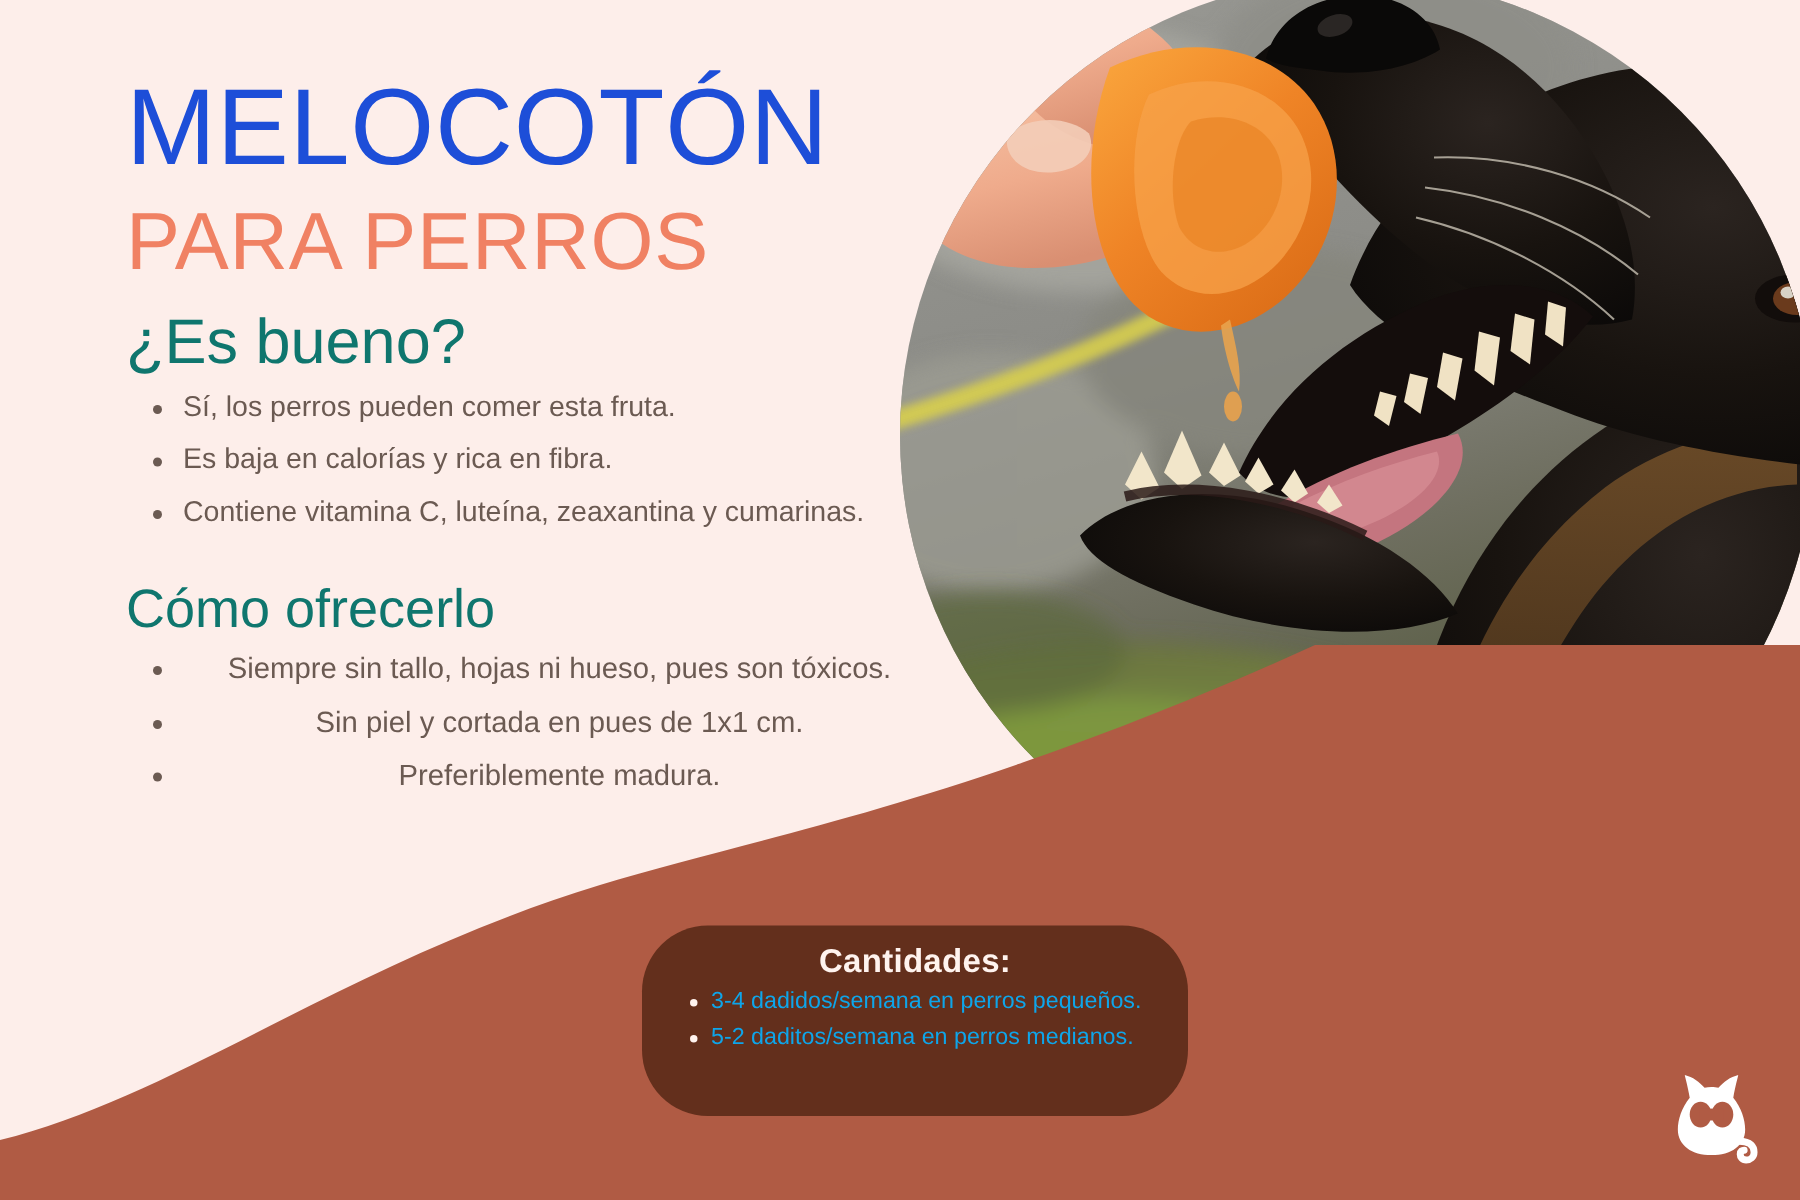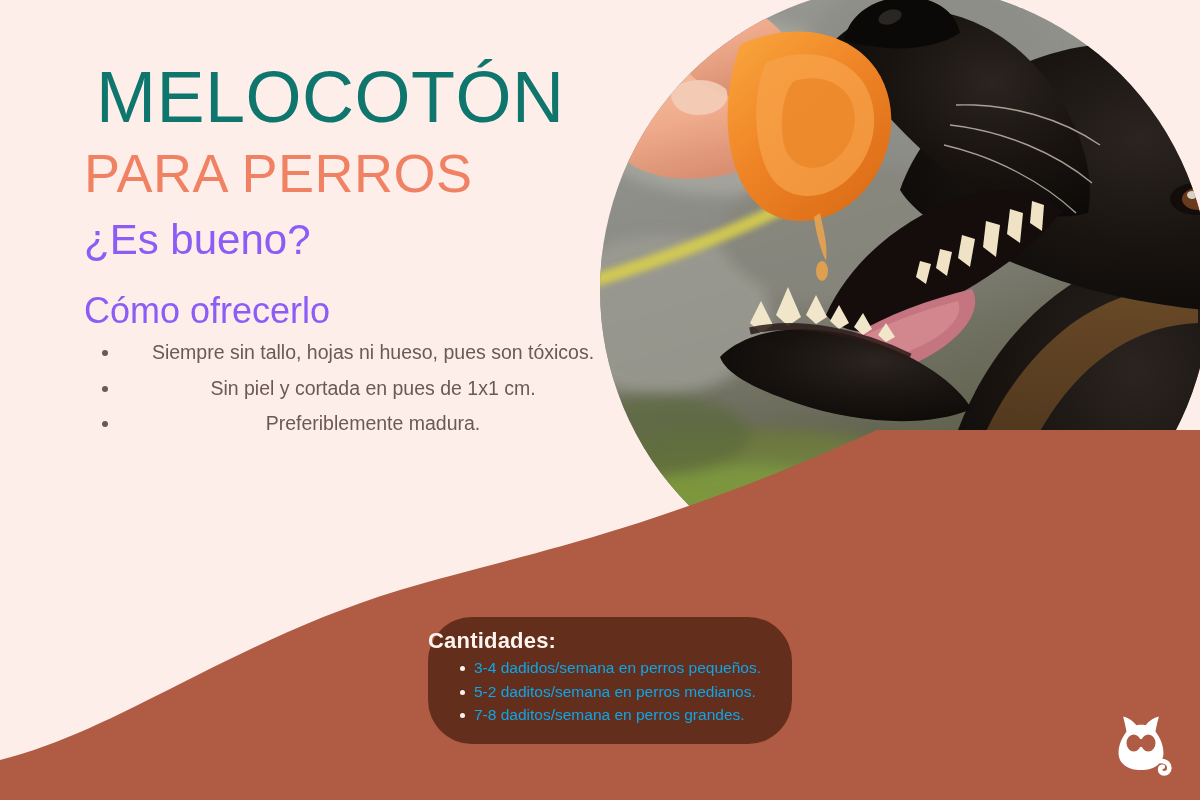--- a/index.html
+++ b/index.html
@@ -46,38 +46,38 @@
     position: absolute;
     left: 84px;
     top: 50px;
     width: 540px;
     z-index: 5;
   }
   .title-main {
     font-size: 72px;
     line-height: 0.98;
     font-weight: 400;
-    color: #0f766e;
+    color: #1d4ed8;
     letter-spacing: 0.5px;
-    margin: 12px;
+    margin: 0;
     white-space: nowrap;
   }
   .title-sub {
     font-size: 54px;
     line-height: 1.05;
     font-weight: 400;
     color: #F08163;
     letter-spacing: 0.5px;
     margin: 12px 0 12px 0;
     white-space: nowrap;
   }
   .section-head {
     font-size: 42px;
     font-weight: 400;
-    color: #8b5cf6;
+    color: #0f766e;
     margin: 16px 0 4px 0;
     line-height: 1.1;
   }
   .section-head.second { margin-top: 28px; font-size: 36px; }
 
   ul.bullets {
     margin: 6px 0 0 0;
     padding: 0 0 0 34px;
     list-style: none;
   }
@@ -107,21 +107,21 @@
     left: 428px;
     top: 617px;
     width: 364px;
     height: 127px;
     background: #632F1C;
     border-radius: 44px;
     z-index: 6;
     color: #FFF3EE;
   }
   .qty-title {
-    text-align: left;
+    text-align: center;
     font-size: 22px;
     font-weight: bold;
     margin: 11px 0 2px 0;
     letter-spacing: 0.2px;
   }
   ul.qty-list {
     margin: 0;
     padding: 0 0 0 46px;
     list-style: none;
   }
@@ -303,35 +303,39 @@
     <svg viewBox="0 0 1200 370" preserveAspectRatio="none">
       <path d="M 0 330 C 120 300 230 212 400 160 C 560 112 760 88 1200 -170 L 1200 370 L 0 370 Z" fill="#B05B44"></path>
     </svg>
   </div>
 
   <div class="text-col">
     <h1 class="title-main">MELOCOTÓN</h1>
     <h2 class="title-sub">PARA PERROS</h2>
 
     <h3 class="section-head">¿Es bueno?</h3>
+    <ul class="bullets">
+      <li>Sí, los perros pueden comer esta fruta.</li>
+      <li>Es baja en calorías y rica en fibra.</li>
+      <li>Contiene vitamina C, luteína, zeaxantina y cumarinas.</li>
+    </ul>
 
     <h3 class="section-head second">Cómo ofrecerlo</h3>
     <ul class="bullets wide">
       <li>Siempre sin tallo, hojas ni hueso, pues son tóxicos.</li>
       <li>Sin piel y cortada en pues de 1x1 cm.</li>
       <li>Preferiblemente madura.</li>
     </ul>
   </div>
 
   <div class="qty-box">
     <div class="qty-title">Cantidades:</div>
     <ul class="qty-list">
       <li>3-4 dadidos/semana en perros pequeños.</li>
       <li>5-2 daditos/semana en perros medianos.</li>
-      <li>7-8 daditos/semana en perros grandes.</li>
     </ul>
   </div>
 
   <div class="cat-logo">
     <svg viewBox="0 0 100 100">
       <path d="M 28 30 C 26 18 24 12 23 7 C 31 9 38 14 43 20 C 47 19 53 19 57 20
                C 62 14 69 9 77 7 C 76 12 74 18 72 30
                C 80 40 84 52 84 62 C 84 78 70 88 50 88 C 30 88 16 78 16 62 C 16 52 20 40 28 30 Z" fill="#FFFFFF"></path>
       <path d="M 78 74 C 90 74 93 80 93 85 C 93 90 89 93 85 93 C 81 93 79 90 79 87 C 79 84 81 83 83 83" stroke="#FFFFFF" stroke-width="7" fill="none" stroke-linecap="round"></path>
       <ellipse cx="39" cy="47" rx="11" ry="13" fill="#B05B44"></ellipse>

